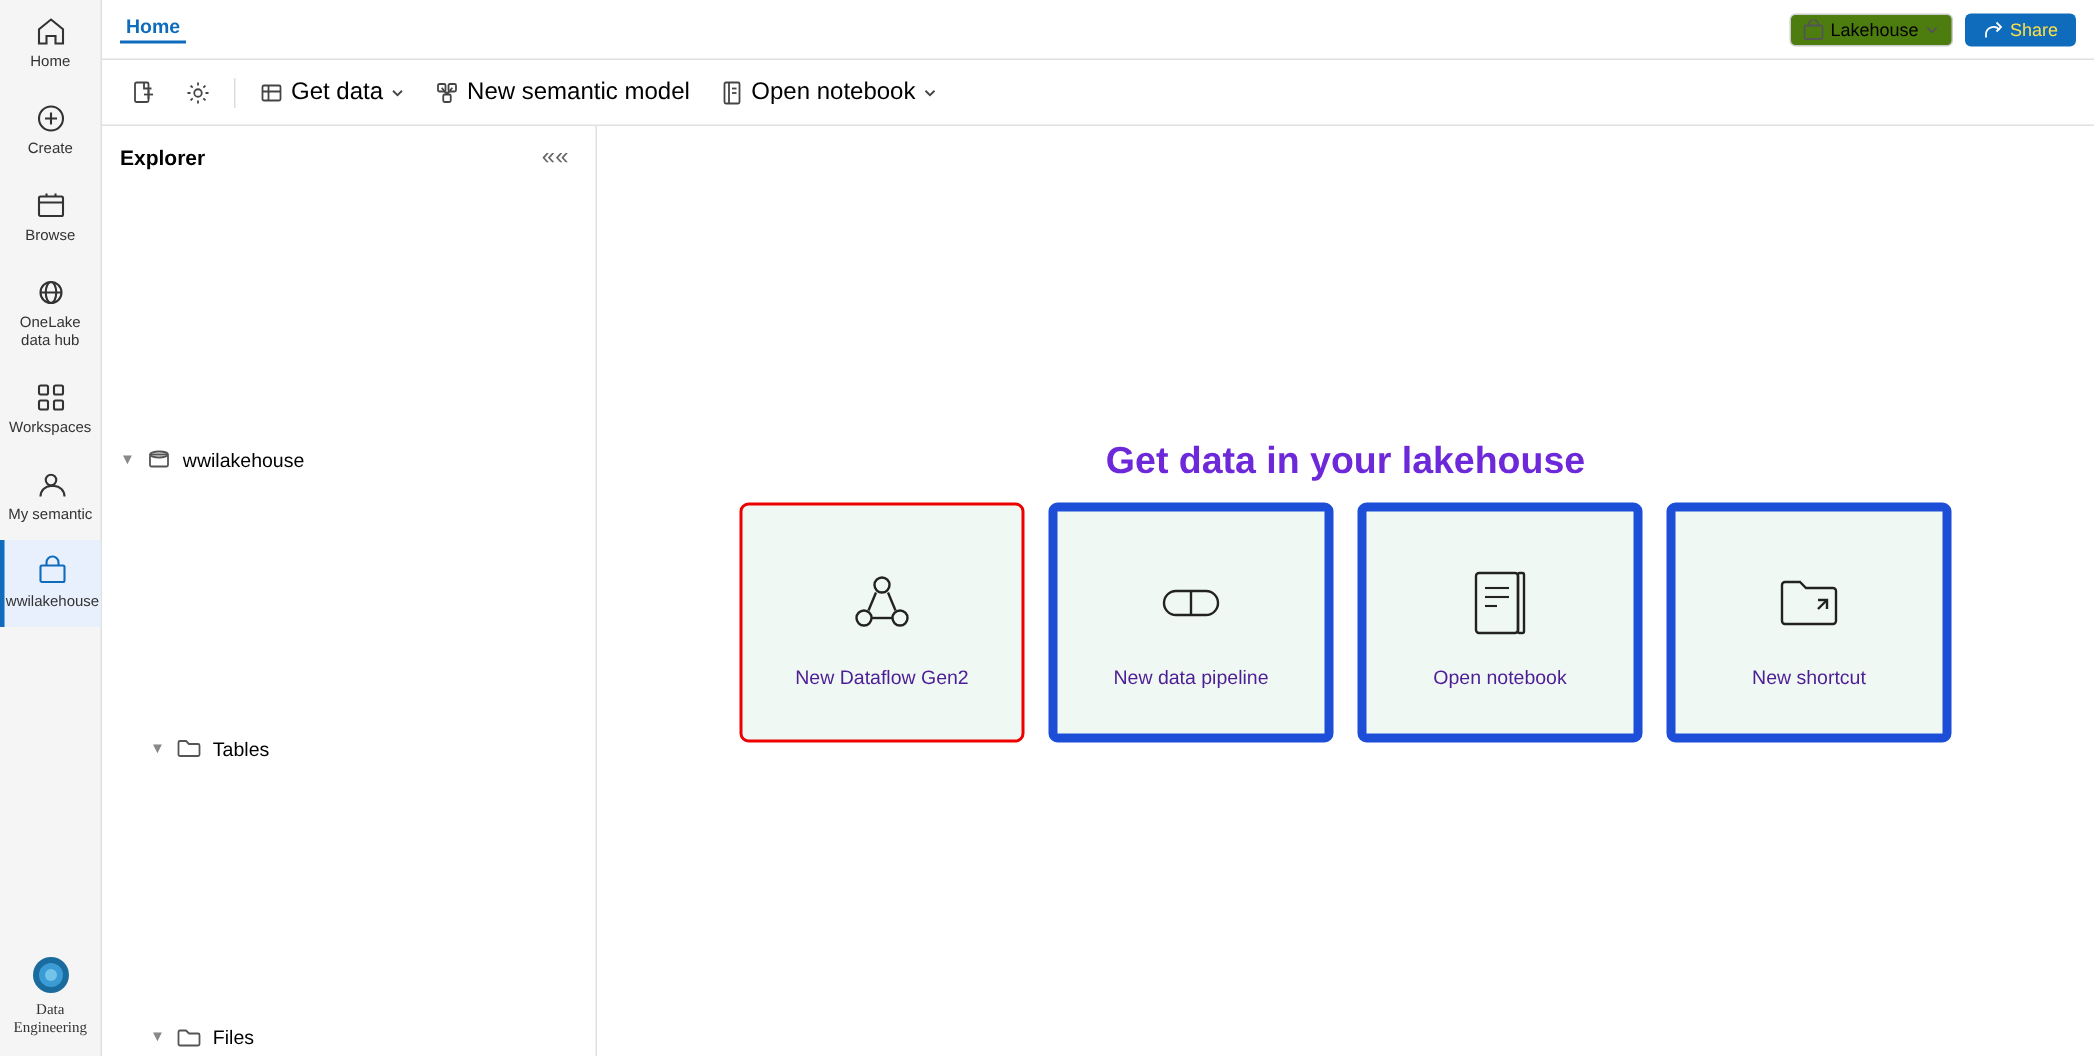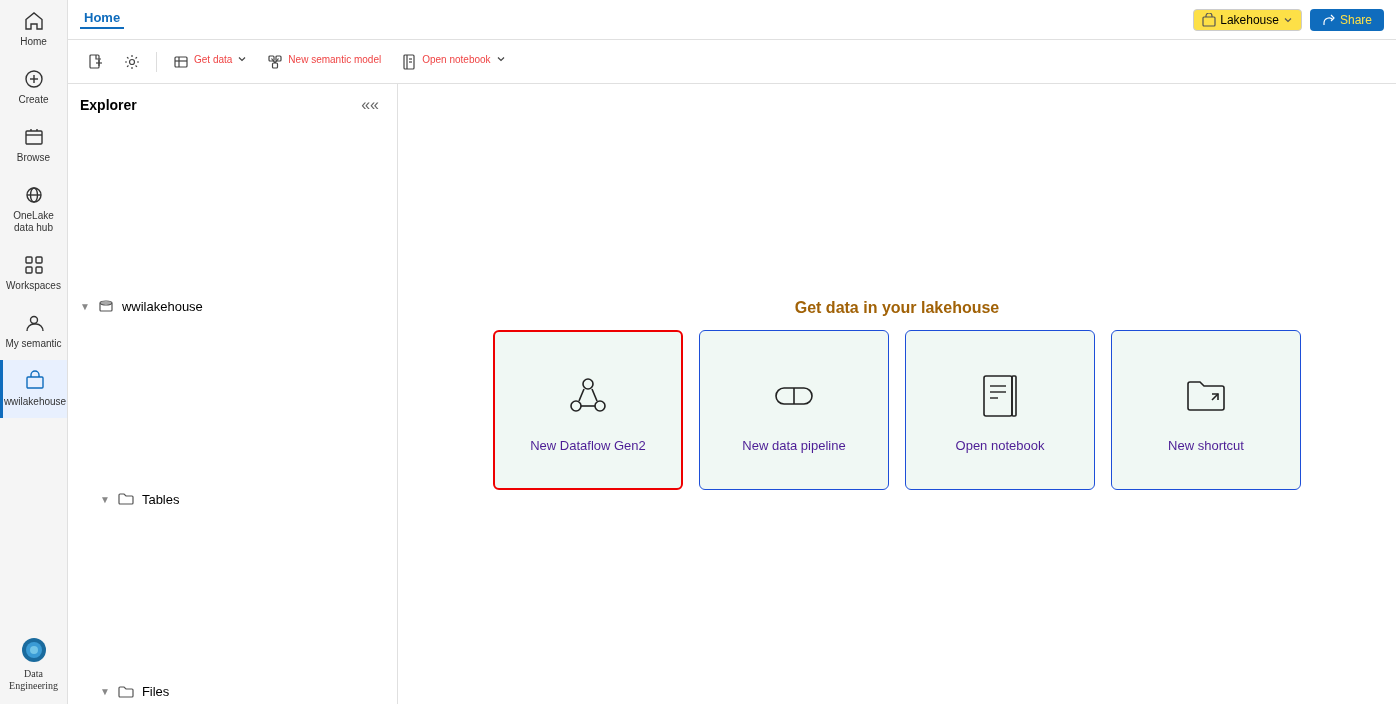--- a/index.html
+++ b/index.html
@@ -71,21 +71,21 @@
     }
     .lakehouse-btn {
       display: flex;
       align-items: center;
       gap: 4px;
       border: 1px solid #ccc;
       border-radius: 4px;
       padding: 3px 8px;
       font-size: 12px;
       cursor: pointer;
-      background: #fde047;
+      background: #4d7c0f;
     }
     .share-btn {
       display: flex;
       align-items: center;
       gap: 4px;
       background: #0f6cbd;
       color: #fde047;
       border: none;
       border-radius: 4px;
       padding: 4px 12px;
@@ -98,27 +98,28 @@
       height: 44px;
       border-bottom: 1px solid #e0e0e0;
       display: flex;
       align-items: center;
       padding: 0 12px;
       gap: 4px;
       background: #fff;
     }
     .toolbar-btn {
       display: flex;
+      align-items: center;
       gap: 5px;
       padding: 4px 8px;
       border: none;
       background: transparent;
       cursor: pointer;
-      font-size: 10px;
-      color: #ef4444;
+      font-size: 16px;
+      color: #000000;
       border-radius: 3px;
     }
     .toolbar-sep {
       width: 1px;
       height: 20px;
       background: #ddd;
       margin: 0 4px;
     }
 
     
@@ -169,34 +170,34 @@
     .main-content {
       flex: 1;
       display: flex;
       flex-direction: column;
       align-items: center;
       justify-content: center;
       padding: 40px;
       background: #fff;
     }
     .section-title {
-      font-size: 16px;
+      font-size: 25px;
       font-weight: 700;
-      color: #a16207;
+      color: #6d28d9;
       margin-bottom: 13px;
     }
     .cards-row {
       display: flex;
       gap: 16px;
       align-items: stretch;
     }
     .card {
       width: 190px;
       height: 160px;
-      border: 1px solid #1d4ed8;
+      border: 6px solid #1d4ed8;
       border-radius: 6px;
       display: flex;
       flex-direction: column;
       align-items: center;
       justify-content: center;
       cursor: pointer;
       background: #f0f8f4;
       gap: 12px;
       transition: background 0.15s;
     }

